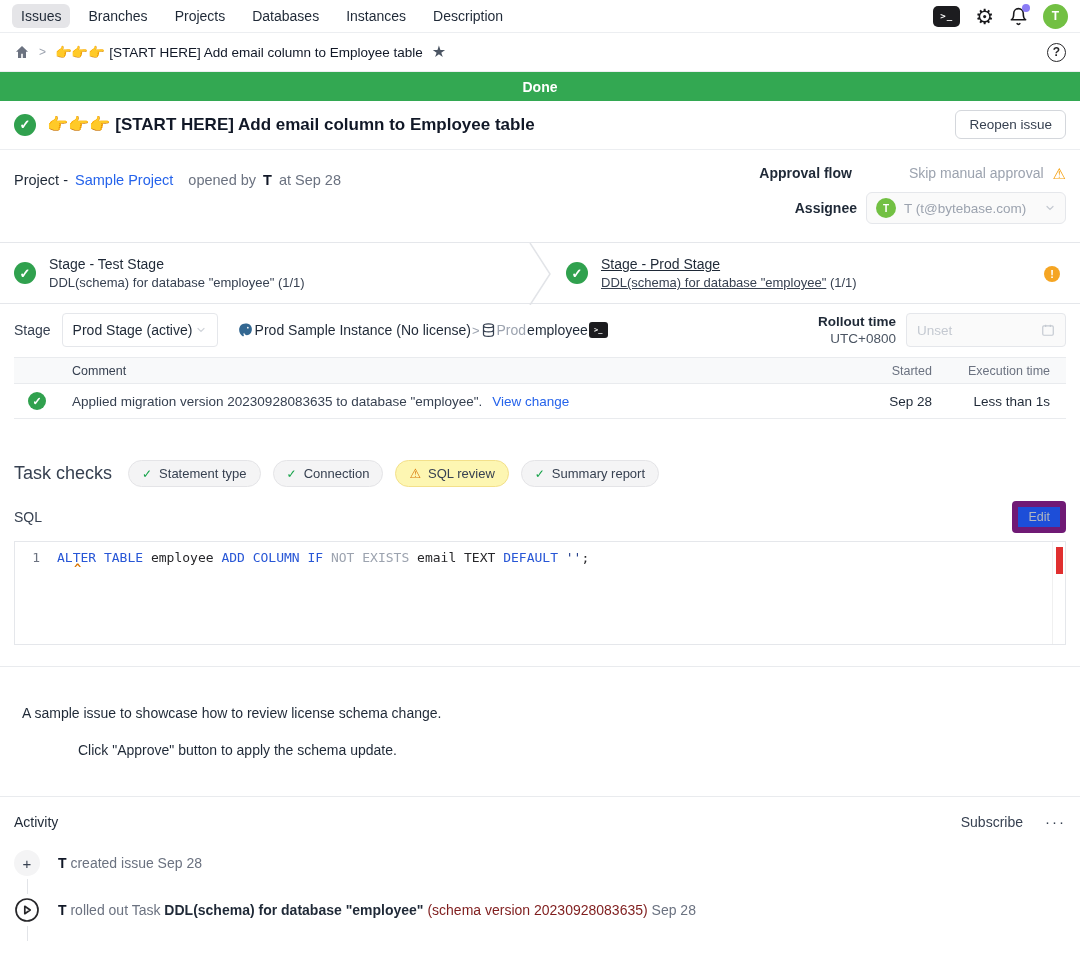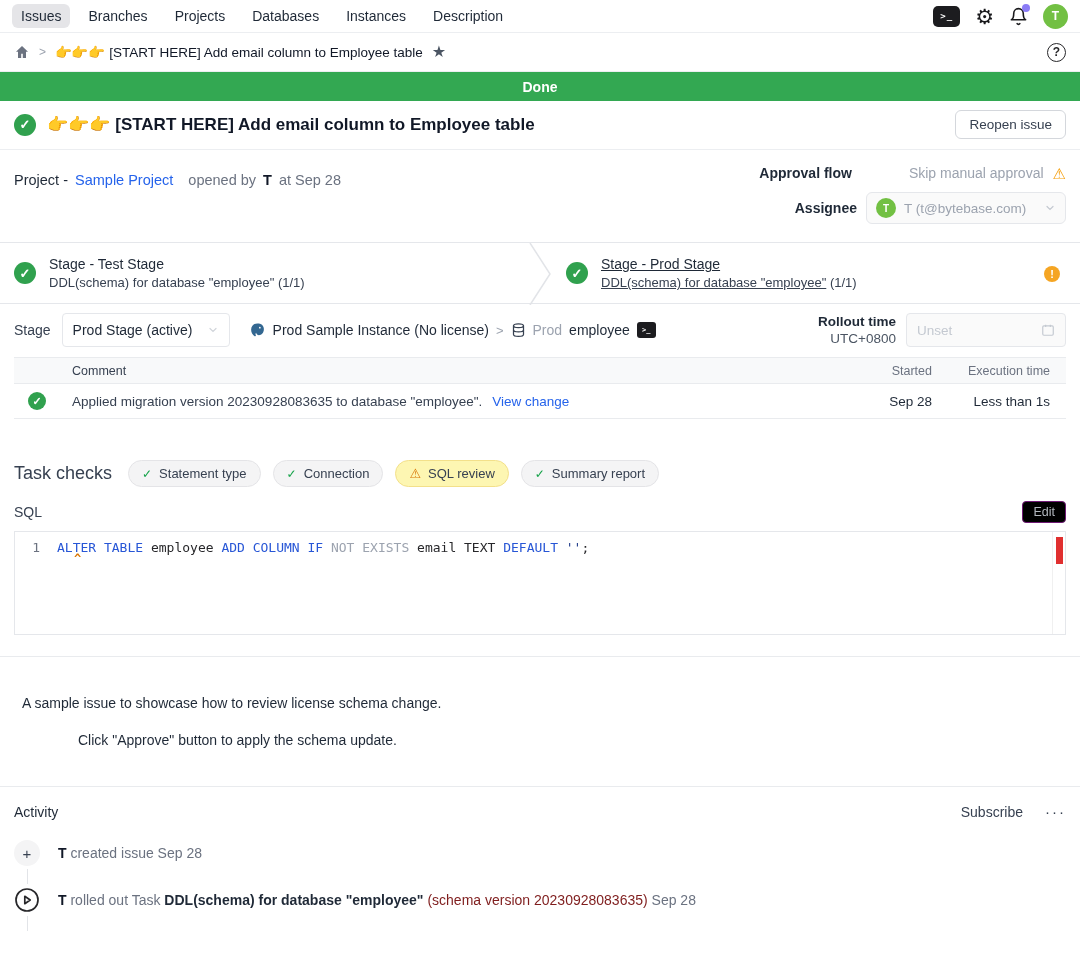--- a/index.html
+++ b/index.html
@@ -68,22 +68,22 @@
   .u { text-decoration:underline; }
   .stage-sep { flex:none; display:flex; }
   .alert-circle { position:absolute; right:20px; top:23px; width:16px; height:16px; border-radius:50%;
      background:#f5a523; color:#fff; font-size:11px; font-weight:bold; display:flex; align-items:center; justify-content:center; }
 
   
   .stage-toolbar { display:flex; align-items:center; gap:11px; padding:9px 14px; }
   .tb-label { font-size:14px; color:#374151; }
   .select { height:34px; border:1px solid #e5e7eb; border-radius:4px; display:flex; align-items:center;
      justify-content:space-between; padding:0 10px; font-size:14px; color:#1f2937; }
-  .stage-select { width:168px; }
-  .db-path { display:flex; align-items:center; gap:7px; font-size:14px; color:#1f2937; }
+  .stage-select { width:156px; }
+  .db-path { display:flex; align-items:center; gap:1px; font-size:14px; color:#1f2937; }
   .gt { color:#9ca3af; font-size:13px; }
   .db-env { color:#9ca3af; }
   .db-name { color:#1f2937; font-weight:500; }
   .term-badge { width:19px; height:16px; background:#1c1c1f; border-radius:3px; color:#fff;
      font-family:"DejaVu Sans Mono", monospace; font-size:7px; font-weight:bold;
      display:flex; align-items:center; justify-content:center; }
   .rollout { margin-left:auto; display:flex; align-items:center; gap:10px; }
   .rollout-labels { display:flex; flex-direction:column; align-items:flex-end; gap:2px; }
   .rollout-title { font-size:13.5px; font-weight:bold; color:#1f2937; }
   .rollout-tz { font-size:13.5px; color:#4b5563; }
@@ -109,21 +109,21 @@
   .tc-label { font-size:18px; color:#374151; margin-right:4px; }
   .pill { display:flex; align-items:center; gap:7px; height:27px; padding:0 13px; border-radius:999px;
      background:#f4f4f5; border:1px solid #e4e4e7; font-size:13px; color:#374151; cursor:pointer; }
   .pill .ok { color:#16a34a; font-size:12px; }
   .pill.warnpill { background:#fdf6b2; border-color:#f3e08a; }
   .pill .w { color:#d97706; font-size:13px; }
 
   
   .sql-head { display:flex; align-items:center; justify-content:space-between; padding:0 14px; margin-top:14px; }
   .sql-label { font-size:14px; color:#374151; }
-  .edit-btn { padding:3px 10px; border:1px solid #701a75; border-radius:4px; background:#000000; color:#b3b8bf; font-size:12.5px; }
+  .edit-btn { padding:3px 10px; border:6px solid #701a75; border-radius:4px; background:#1d4ed8; color:#b3b8bf; font-size:12.5px; }
   .editor { margin:8px 14px 0; border:1px solid #e5e7eb; height:104px; display:flex; }
   .editor-main { flex:1; padding-top:8px; font-family:"DejaVu Sans Mono", monospace; font-size:13px; }
   .code-line { display:flex; }
   .lineno { width:42px; text-align:right; padding-right:17px; color:#6b7280; }
   .caret-line { padding-left:59px; color:#d97706; font-weight:bold; margin-top:-3px; font-size:12px; }
   .tk-kw { color:#2756d6; }
   .tk-id { color:#27272a; }
   .tk-muted { color:#9ca3af; }
   .tk-str { color:#1e3a8a; }
   .editor-scrollbar { width:13px; border-left:1px solid #f0f0f0; position:relative; }

